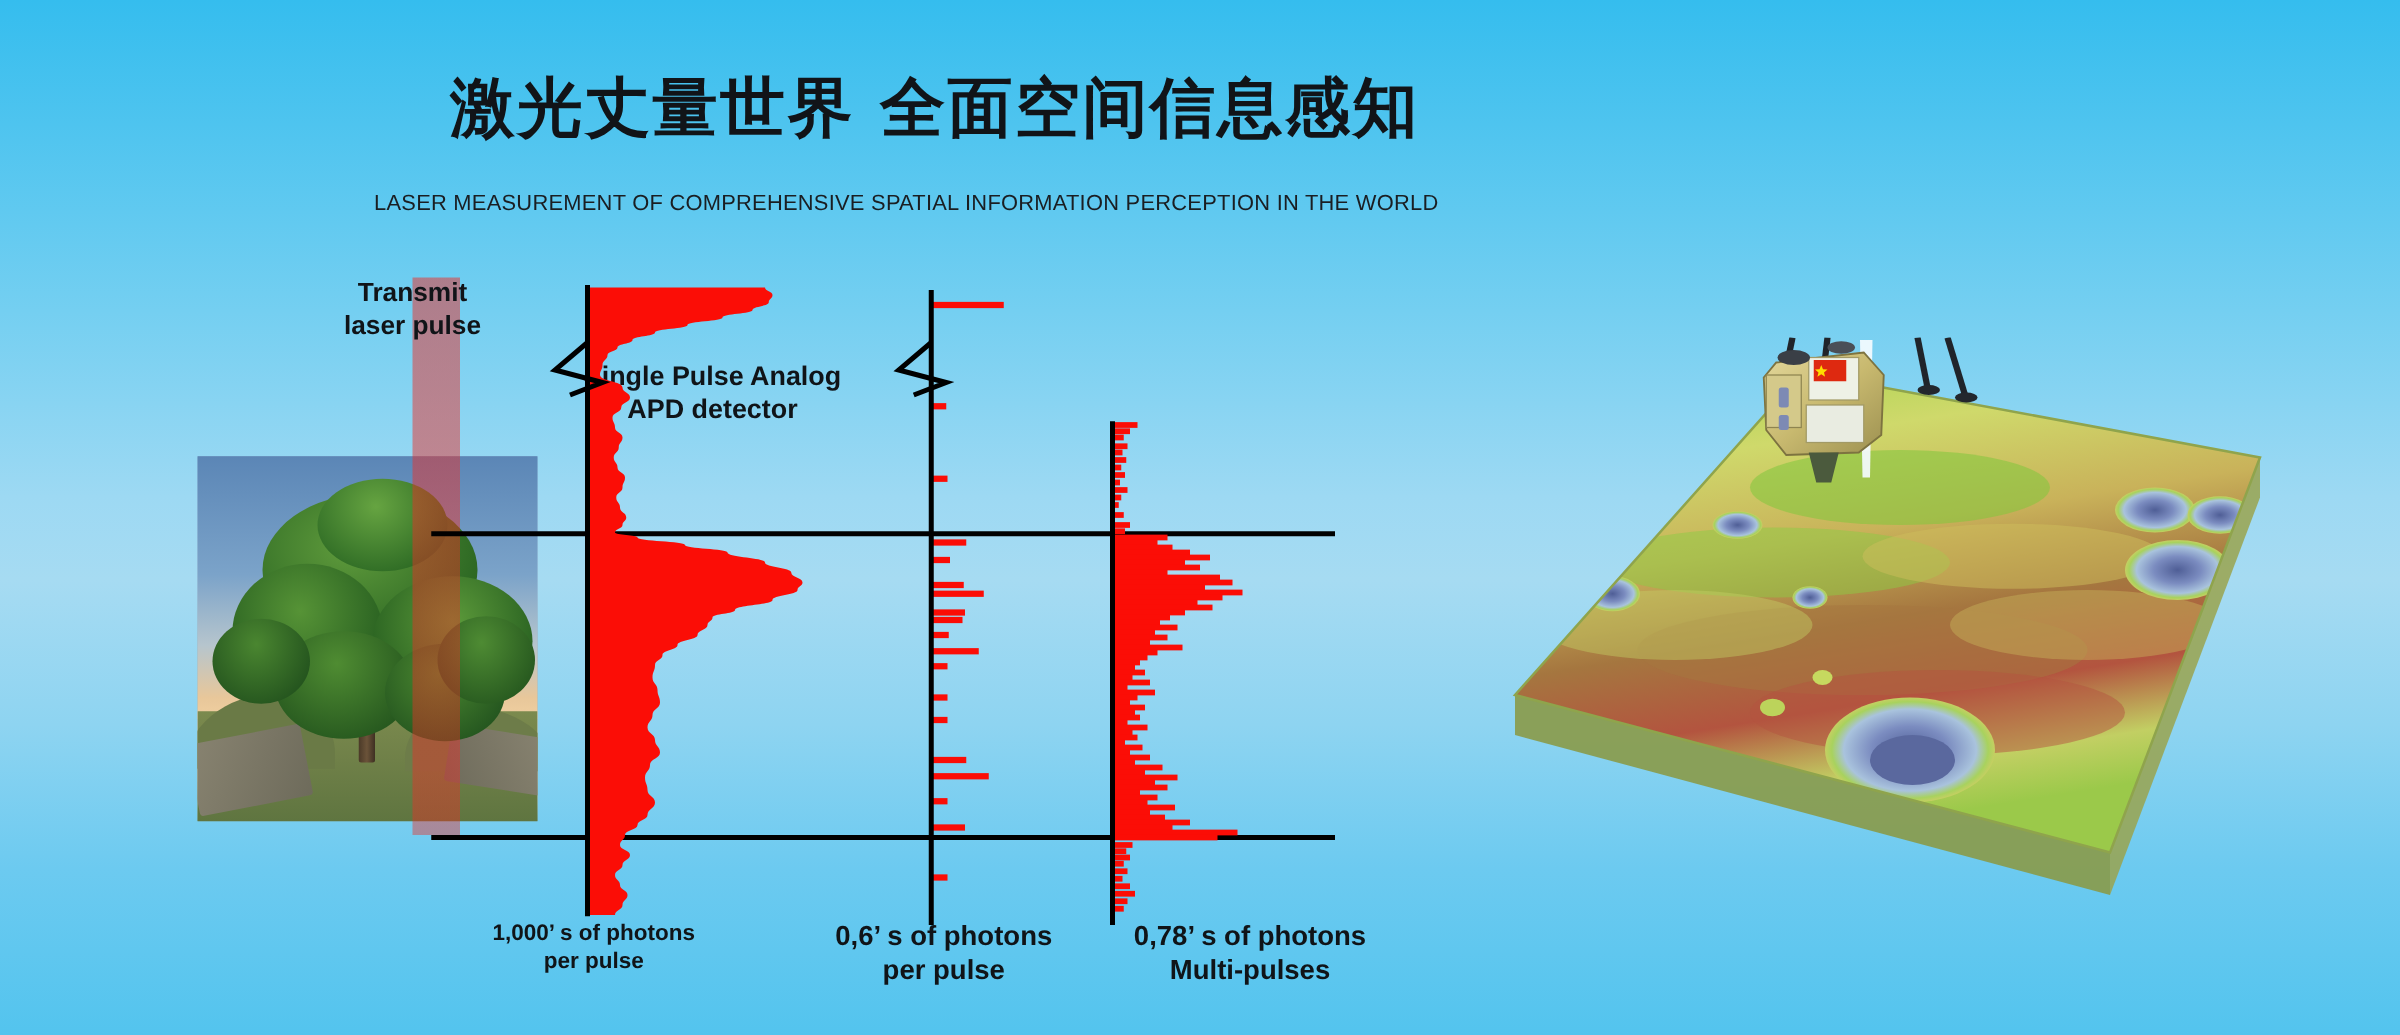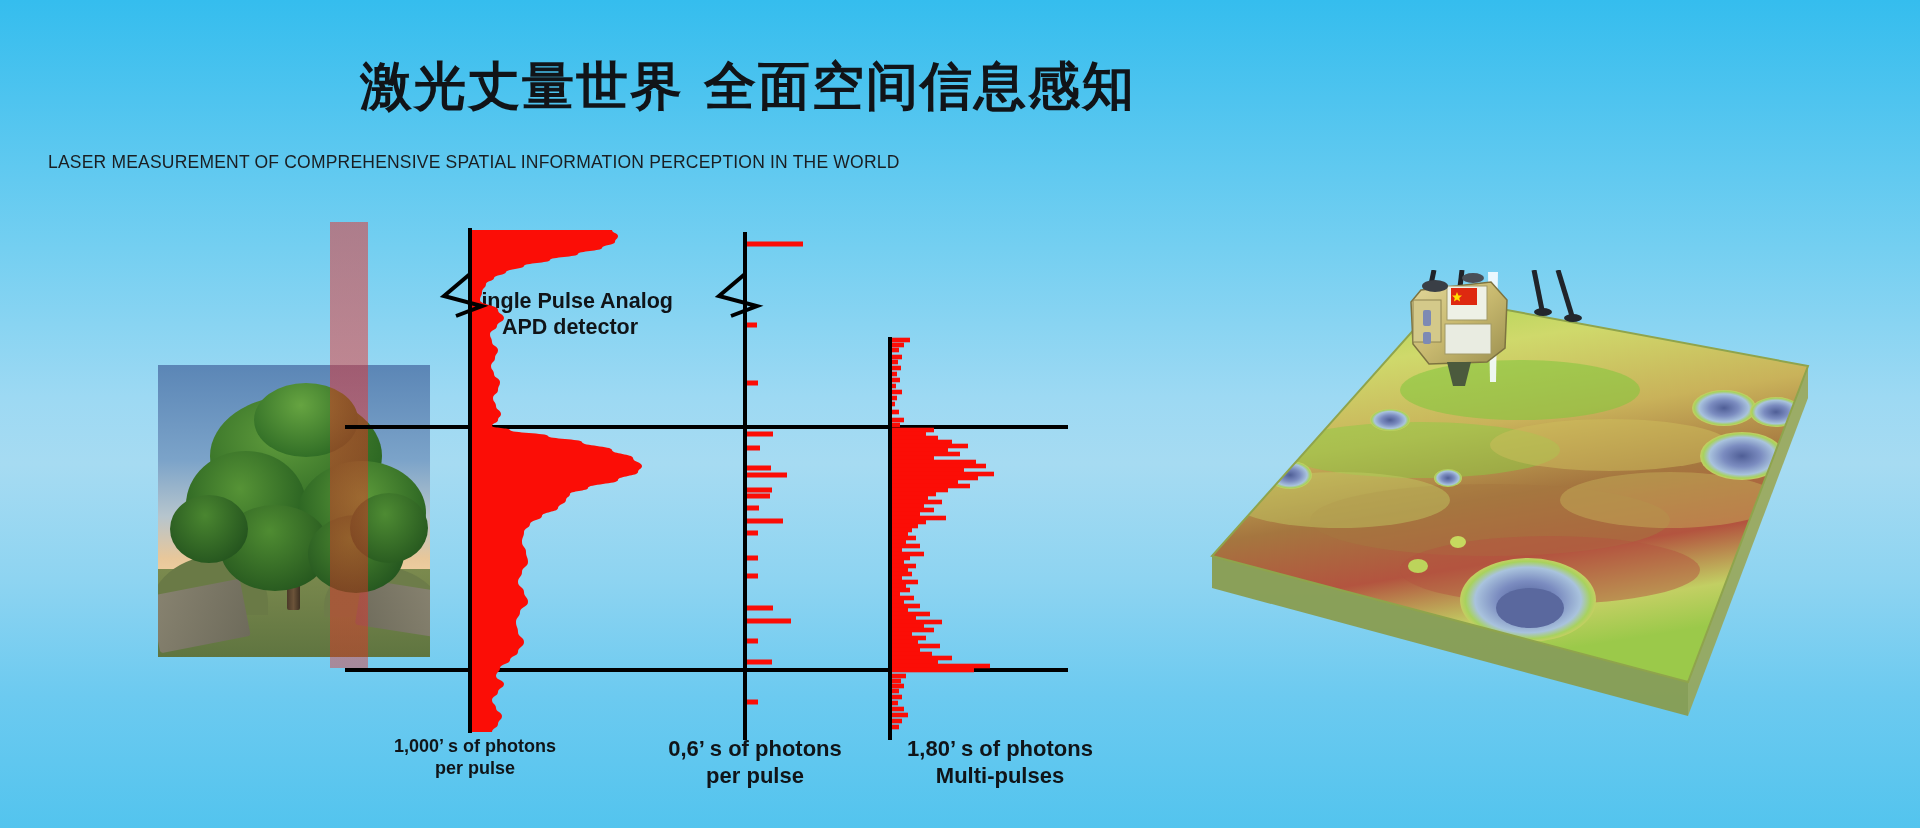--- a/index.html
+++ b/index.html
@@ -37,27 +37,26 @@
     color: #111418;
     white-space: nowrap;
     font-family: "DejaVu Sans", "Liberation Sans", sans-serif;
     margin-left: 23px;
   }
   #title-en {
     position: absolute;
     top: 152px;
     left: 0;
     width: 1450px;
-    text-align: left;
+    text-align: center;
     font-size: 17.5px;
     letter-spacing: 0.2px;
     color: #1a1e22;
     white-space: nowrap;
     font-family: "Liberation Sans", sans-serif;
-    padding-left: 48px;
   }
 
   
   .lbl {
     position: absolute;
     font-weight: bold;
     color: #101418;
     line-height: 1.22;
     text-align: center;
     white-space: pre-line;
@@ -142,27 +141,29 @@
     <div class="canopy" style="left:140px; top:96px; width:128px; height:104px; background:radial-gradient(ellipse at 50% 35%, #5c9a3a, #2d6623 72%, #22501b 100%);"></div>
     <div class="canopy" style="left:62px; top:140px; width:110px; height:86px; background:radial-gradient(ellipse at 45% 30%, #4f8c32, #27591f 75%, #1e481a 100%);"></div>
     <div class="canopy" style="left:150px; top:150px; width:96px; height:78px; background:radial-gradient(ellipse at 45% 30%, #4d8a31, #265820 75%, #1d461a 100%);"></div>
     <div class="canopy" style="left:96px; top:18px; width:104px; height:74px; background:radial-gradient(ellipse at 45% 30%, #66a441, #2f6c25 75%, #24551c 100%);"></div>
     <div class="canopy" style="left:12px; top:130px; width:78px; height:68px; background:radial-gradient(ellipse at 45% 30%, #4a8630, #24541e 78%, #1c441a 100%);"></div>
     <div class="canopy" style="left:192px; top:128px; width:78px; height:70px; background:radial-gradient(ellipse at 45% 30%, #4e8b33, #27591f 78%, #1d471a 100%);"></div>
   </div>
 
   <div id="beam"></div>
 
+  <div class="lbl" id="lbl-transmit">Transmit
+laser pulse</div>
   <div class="lbl" id="lbl-apd">Single Pulse Analog
 APD detector</div>
   <div class="lbl" id="cap-1">1,000’ s of photons
 per pulse</div>
   <div class="lbl" id="cap-2">0,6’ s of photons
 per pulse</div>
-  <div class="lbl" id="cap-3">1,80’ s of photons
+  <div class="lbl" id="cap-3">0,78’ s of photons
 Multi-pulses</div>
 
   <svg id="charts" viewBox="0 0 1920 828" xmlns="http://www.w3.org/2000/svg">
 
     <line x1="345" y1="427" x2="1068" y2="427" stroke="#000" stroke-width="4"></line>
     <line x1="345" y1="670" x2="1068" y2="670" stroke="#000" stroke-width="4"></line>
     <g id="wave-group-1">
         <path d="M470,230 L612,230 C612,233 618,233 618,236 C618,239 615,239 615,242 C615,245 602,245 602,248 C602,251 578,251 578,254 C578,257 550,257 550,260 C550,263 524,263 524,266 C524,269 506,269 506,272 C506,275 494,275 494,278 C494,281 486,281 486,284 C486,288 482,288 482,292 C482,296 480,296 480,300 C480,305 498,305 498,310 C498,314 504,314 504,318 C504,322 497,322 497,326 C497,330 490,330 490,334 C490,338 492,338 492,342 C492,346 498,346 498,350 C498,354 495,354 495,358 C495,362 491,362 491,366 C491,370 494,370 494,374 C494,378 500,378 500,382 C500,386 498,386 498,390 C498,394 493,394 493,398 C493,402 496,402 496,406 C496,410 501,410 501,414 C501,417 498,417 498,420 C498,423 492,423 492,426 C492,428 510,428 510,430 C510,433 548,433 548,436 C548,439 582,439 582,442 C582,446 612,446 612,450 C612,454 633,454 633,458 C633,462 642,462 642,466 C642,469 638,469 638,472 C638,476 618,476 618,480 C618,484 588,484 588,488 C588,491 570,491 570,494 C570,497 566,497 566,500 C566,504 558,504 558,508 C558,512 542,512 542,516 C542,520 530,520 530,524 C530,528 524,528 524,532 C524,537 522,537 522,542 C522,547 526,547 526,552 C526,557 528,557 528,562 C528,567 522,567 522,572 C522,577 518,577 518,582 C518,587 524,587 524,592 C524,597 528,597 528,602 C528,607 520,607 520,612 C520,617 516,617 516,622 C516,627 518,627 518,632 C518,637 524,637 524,642 C524,647 518,647 518,652 C518,656 510,656 510,660 C510,664 500,664 500,668 C500,672 496,672 496,676 C496,680 504,680 504,684 C504,688 498,688 498,692 C498,696 492,696 492,700 C492,704 496,704 496,708 C496,712 502,712 502,716 C502,720 498,720 498,724 C498,728 492,728 492,732 L470,732 Z" fill="#fb0d06"></path>
         <line x1="470" y1="228" x2="470" y2="733" stroke="#000000" stroke-width="4"></line>
         <path d="M470,274 L444,296 L482,306 L456,316" fill="none" stroke="#000000" stroke-width="4"></path>

